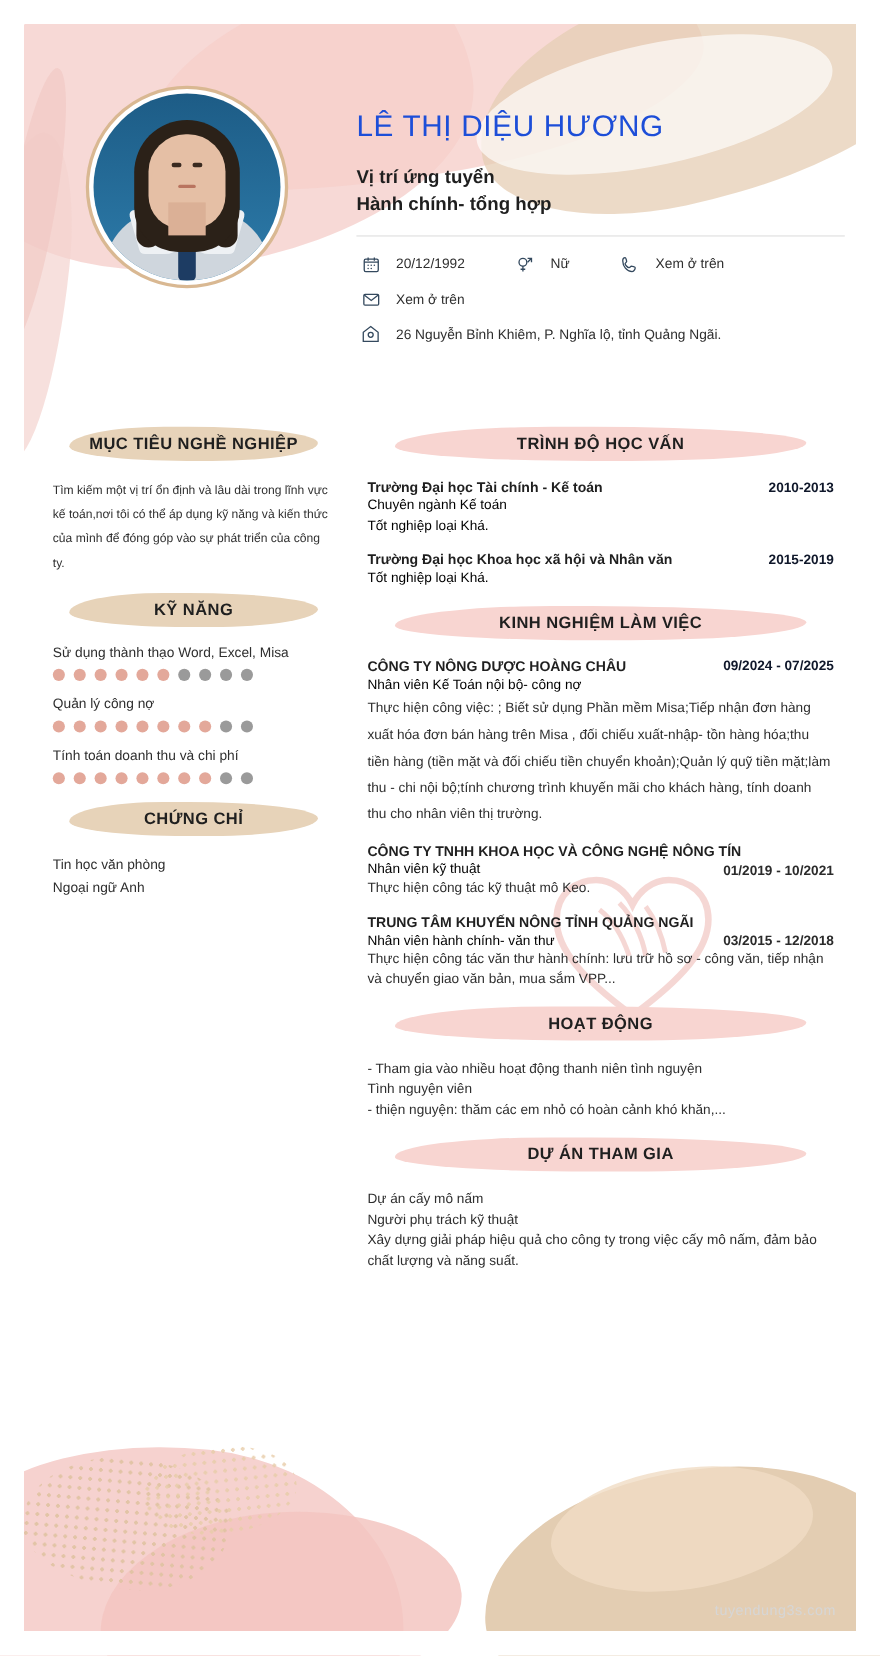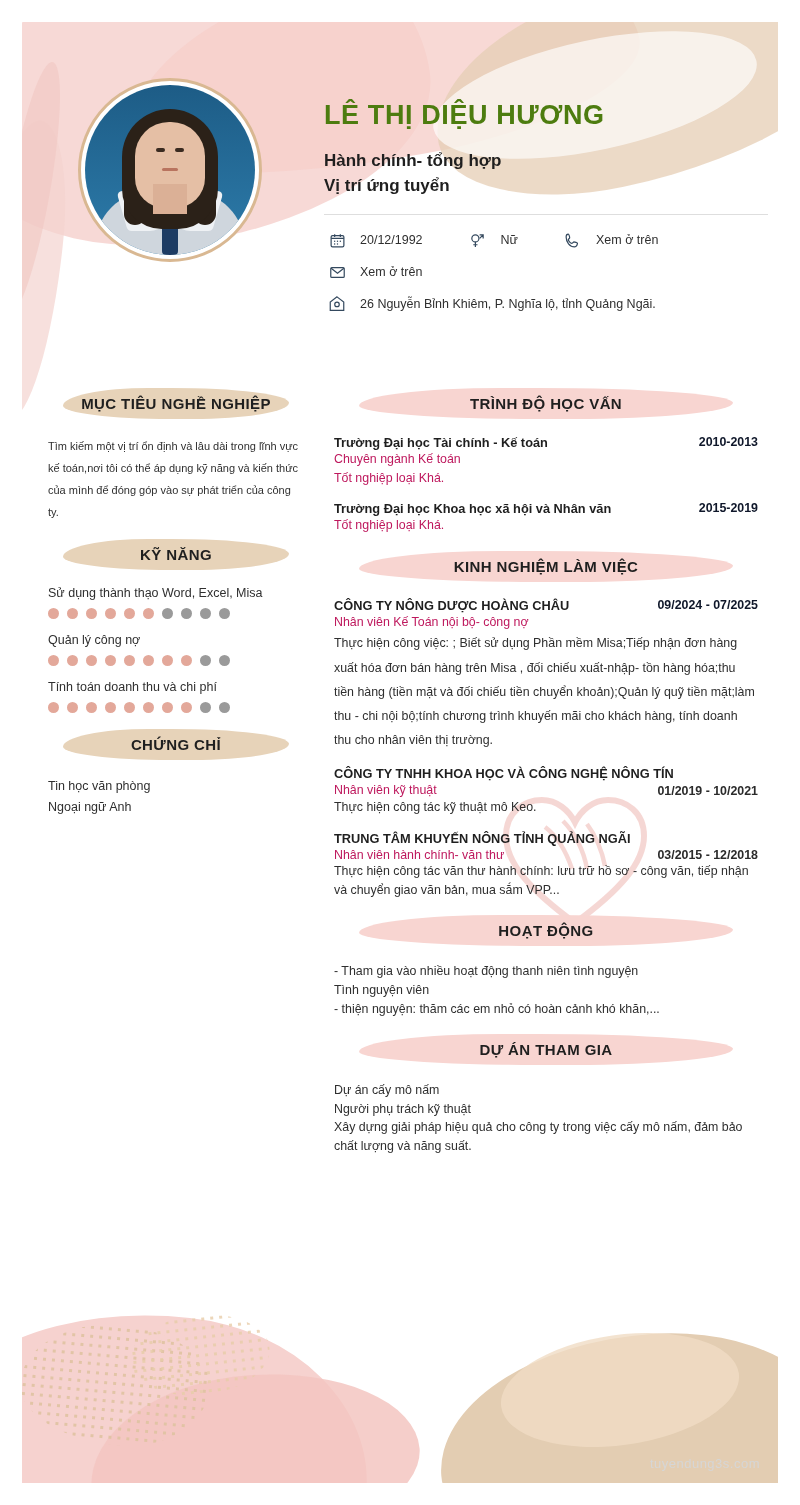--- a/index.html
+++ b/index.html
@@ -185,22 +185,22 @@
   .p-mouth {
     position: absolute; top: 49%; left: 50%; width: 16px; height: 3px;
     transform: translateX(-50%);
     background: #b9745f; border-radius: 3px;
   }
 
   .head-right {
     position: absolute; left: 302px; top: 78px; right: 10px;
   }
   .name {
-    font-size: 27px; font-weight: bold; letter-spacing: .6px;
-    color: #4d7c0f; margin: 0 0 18px 0;
+    font-size: 27px; font-weight: normal; letter-spacing: .6px;
+    color: #1d4ed8; margin: 0 0 18px 0;
   }
   .role-line { font-size: 17px; font-weight: bold; color:#1f1f1f; line-height: 1.45; }
   .hr-thin { height:1px; background:#dedede; margin:16px 0 12px 0; }
 
   .info-row { display:flex; align-items:flex-end; margin-bottom: 6px; font-size: 12.5px; color:#2f2f2f;}
   .info-item { display:flex; align-items:center; }
   .ico { width: 26px; height: 26px; display:flex; align-items:center; justify-content:center; margin-right:10px; color:#2f4b63;}
   .ico svg { display:block; }
   .info-val { margin-right: 42px; }
 
@@ -229,24 +229,24 @@
   .swash-pink { background: #f8d5d1; }
 
   .para { font-size: 11px; line-height: 2.0; color:#2f2f2f; }
   .skill-label { font-size: 12.5px; color:#2f2f2f; margin: 14px 0 8px 0;}
   .dots { display:flex; gap:8px; margin-bottom: 4px; }
   .dot { width: 11px; height: 11px; border-radius: 50%; background:#9a9a9a; }
   .dot.on { background:#e3a89a; }
   .cert { font-size: 12.5px; line-height: 1.7; color:#2f2f2f;}
 
   .entry { margin-bottom: 14px; }
-  .entry-head { display:flex; justify-content:space-between; align-items:flex-start; gap:10px;}
+  .entry-head { display:flex; justify-content:space-between; align-items:center; gap:10px;}
   .entry-title { font-size: 12.8px; font-weight: bold; color:#1f1f1f; }
   .entry-date { font-size: 12.4px; font-weight: bold; color:#0f172a; white-space:nowrap; }
-  .entry-sub { font-size: 12.4px; color:#be185d; line-height:1.5;}
+  .entry-sub { font-size: 12.4px; color:#000000; line-height:1.5;}
   .entry-desc { font-size: 12.4px; color:#2f2f2f; line-height: 1.95; }
   .entry-desc.tight { line-height: 1.5; }
   .exp-date-below { font-size:12.4px; font-weight:bold; text-align:right; margin-top:-16px;}
 
   .watermark {
     position: absolute; right: 40px; bottom: 34px;
     font-size: 13px; color: #d6d6d6; letter-spacing: .5px;
   }
 </style>
 </head>
@@ -295,22 +295,22 @@
           <div class="p-face"></div>
           <div class="p-eye-l"></div>
           <div class="p-eye-r"></div>
           <div class="p-mouth"></div>
           <div class="p-neck"></div>
         </div>
       </div>
 
       <div class="head-right">
         <div class="name">LÊ THỊ DIỆU HƯƠNG</div>
+        <div class="role-line">Vị trí ứng tuyển</div>
         <div class="role-line">Hành chính- tổng hợp</div>
-        <div class="role-line">Vị trí ứng tuyển</div>
 
         <div class="hr-thin"></div>
 
         <div class="info-row">
           <div class="info-item">
             <span class="ico">
               <svg width="17" height="17" viewBox="0 0 24 24" fill="none" stroke="#34495e" stroke-width="1.7">
                 <rect x="3" y="5" width="18" height="16" rx="2"></rect>
                   <path d="M3 9h18M8 3v4M16 3v4"></path>
                 <circle cx="8" cy="13" r="1" fill="#34495e" stroke="none"></circle>

